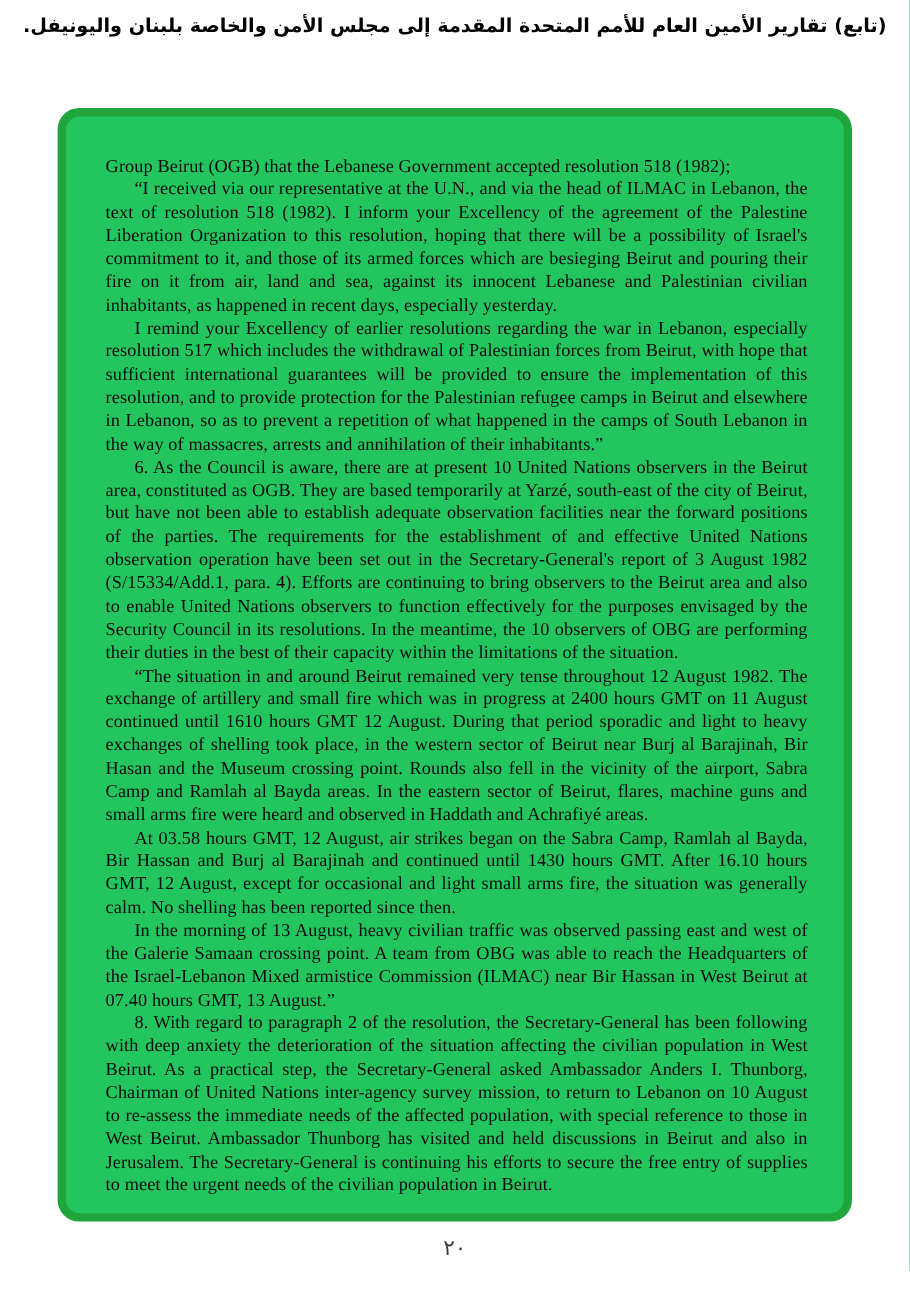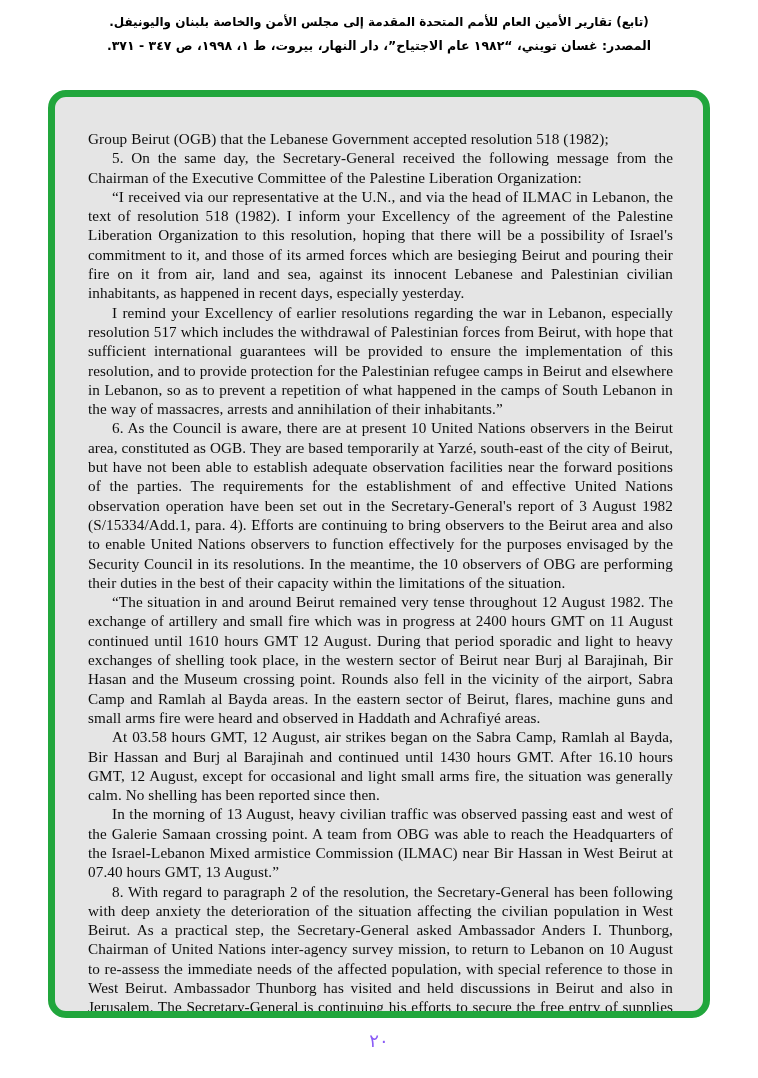--- a/index.html
+++ b/index.html
@@ -17,39 +17,39 @@
     top: 12px;
     left: 0;
     right: 0;
     text-align: center;
     direction: rtl;
     font-family: "DejaVu Sans", sans-serif;
     font-weight: bold;
     color: #000;
   }
   .header-line1 {
-    font-size: 12px;
+    font-size: 16px;
     line-height: 20px;
     padding: 0 6px;
   }
   .header-line2 {
     font-size: 12.5px;
     line-height: 16px;
     margin-top: 6px;
   }
   .frame {
     position: absolute;
     left: 48px;
     top: 90px;
     width: 662px;
     height: 928px;
     box-sizing: border-box;
     border: 7px solid #21a63c;
     border-radius: 18px;
-    background: #e5e5e5;
+    background: #22c55e;
     overflow: hidden;
   }
   .content {
     padding: 32px 30px 0 33px;
     font-size: 15.2px;
     line-height: 19.3px;
     text-align: justify;
     color: #0c0c0c;
     letter-spacing: 0.1px;
   }
@@ -57,35 +57,33 @@
   .content p.indent { text-indent: 24px; }
   .content p.gap { }
   .page-number {
     position: absolute;
     top: 1030px;
     left: 0;
     right: 0;
     text-align: center;
     font-family: "DejaVu Sans", sans-serif;
     font-size: 18px;
-    color: #8b5cf6;
+    color: #404040;
   }
 </style>
 </head>
 <body>
 
 <div class="header">
   <div class="header-line1">(تابع) تقارير الأمين العام للأمم المتحدة المقدمة إلى مجلس الأمن والخاصة بلبنان واليونيفل.</div>
-  <div class="header-line2">المصدر: غسان تويني، “١٩٨٢ عام الاجتياح”، دار النهار، بيروت، ط ١، ١٩٩٨، ص ٣٤٧ - ٣٧١.</div>
 </div>
 
 <div class="frame">
   <div class="content">
     <p>Group Beirut (OGB) that the Lebanese Government accepted resolution 518 (1982);</p>
-    <p class="indent">5. On the same day, the Secretary-General received the following message from the Chairman of the Executive Committee of the Palestine Liberation Organization:</p>
     <p class="indent">“I received via our representative at the U.N., and via the head of ILMAC in Lebanon, the text of resolution 518 (1982). I inform your Excellency of the agreement of the Palestine Liberation Organization to this resolution, hoping that there will be a possibility of Israel's commitment to it, and those of its armed forces which are besieging Beirut and pouring their fire on it from air, land and sea, against its innocent Lebanese and Palestinian civilian inhabitants, as happened in recent days, especially yesterday.</p>
     <p class="indent">I remind your Excellency of earlier resolutions regarding the war in Lebanon, especially resolution 517 which includes the withdrawal of Palestinian forces from Beirut, with hope that sufficient international guarantees will be provided to ensure the implementation of this resolution, and to provide protection for the Palestinian refugee camps in Beirut and elsewhere in Lebanon, so as to prevent a repetition of what happened in the camps of South Lebanon in the way of massacres, arrests and annihilation of their inhabitants.”</p>
     <p class="indent">6. As the Council is aware, there are at present 10 United Nations observers in the Beirut area, constituted as OGB. They are based temporarily at Yarzé, south-east of the city of Beirut, but have not been able to establish adequate observation facilities near the forward positions of the parties. The requirements for the establishment of and effective United Nations observation operation have been set out in the Secretary-General's report of 3 August 1982 (S/15334/Add.1, para. 4). Efforts are continuing to bring observers to the Beirut area and also to enable United Nations observers to function effectively for the purposes envisaged by the Security Council in its resolutions. In the meantime, the 10 observers of OBG are performing their duties in the best of their capacity within the limitations of the situation.</p>
     <p class="indent gap">“The situation in and around Beirut remained very tense throughout 12 August 1982. The exchange of artillery and small fire which was in progress at 2400 hours GMT on 11 August continued until 1610 hours GMT 12 August. During that period sporadic and light to heavy exchanges of shelling took place, in the western sector of Beirut near Burj al Barajinah, Bir Hasan and the Museum crossing point. Rounds also fell in the vicinity of the airport, Sabra Camp and Ramlah al Bayda areas. In the eastern sector of Beirut, flares, machine guns and small arms fire were heard and observed in Haddath and Achrafiyé areas.</p>
     <p class="indent">At 03.58 hours GMT, 12 August, air strikes began on the Sabra Camp, Ramlah al Bayda, Bir Hassan and Burj al Barajinah and continued until 1430 hours GMT. After 16.10 hours GMT, 12 August, except for occasional and light small arms fire, the situation was generally calm. No shelling has been reported since then.</p>
     <p class="indent">In the morning of 13 August, heavy civilian traffic was observed passing east and west of the Galerie Samaan crossing point. A team from OBG was able to reach the Headquarters of the Israel-Lebanon Mixed armistice Commission (ILMAC) near Bir Hassan in West Beirut at 07.40 hours GMT, 13 August.”</p>
     <p class="indent">8. With regard to paragraph 2 of the resolution, the Secretary-General has been following with deep anxiety the deterioration of the situation affecting the civilian population in West Beirut. As a practical step, the Secretary-General asked Ambassador Anders I. Thunborg, Chairman of United Nations inter-agency survey mission, to return to Lebanon on 10 August to re-assess the immediate needs of the affected population, with special reference to those in West Beirut. Ambassador Thunborg has visited and held discussions in Beirut and also in Jerusalem. The Secretary-General is continuing his efforts to secure the free entry of supplies to meet the urgent needs of the civilian population in Beirut.</p>
   </div>
 </div>
 

